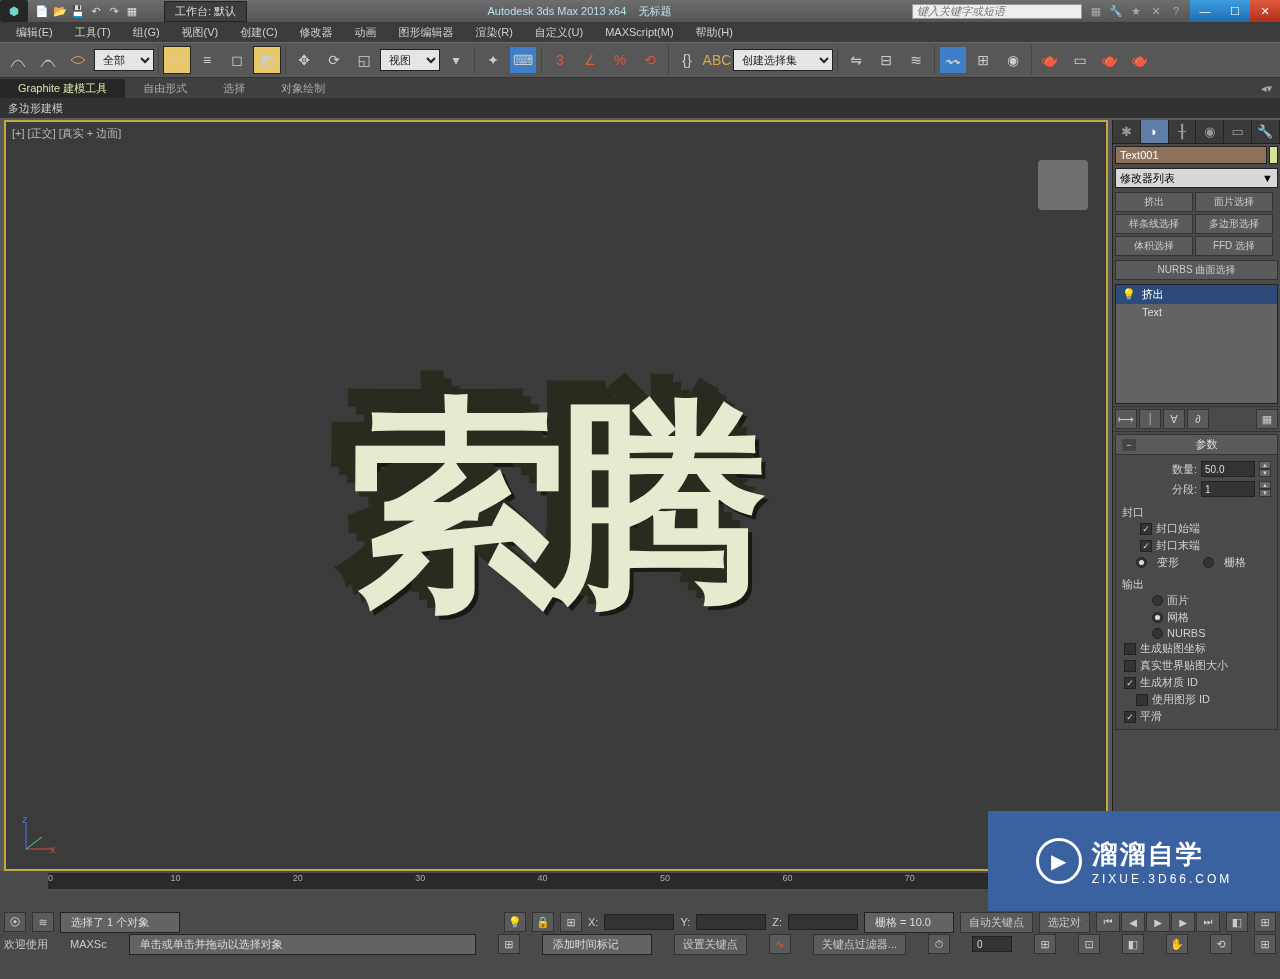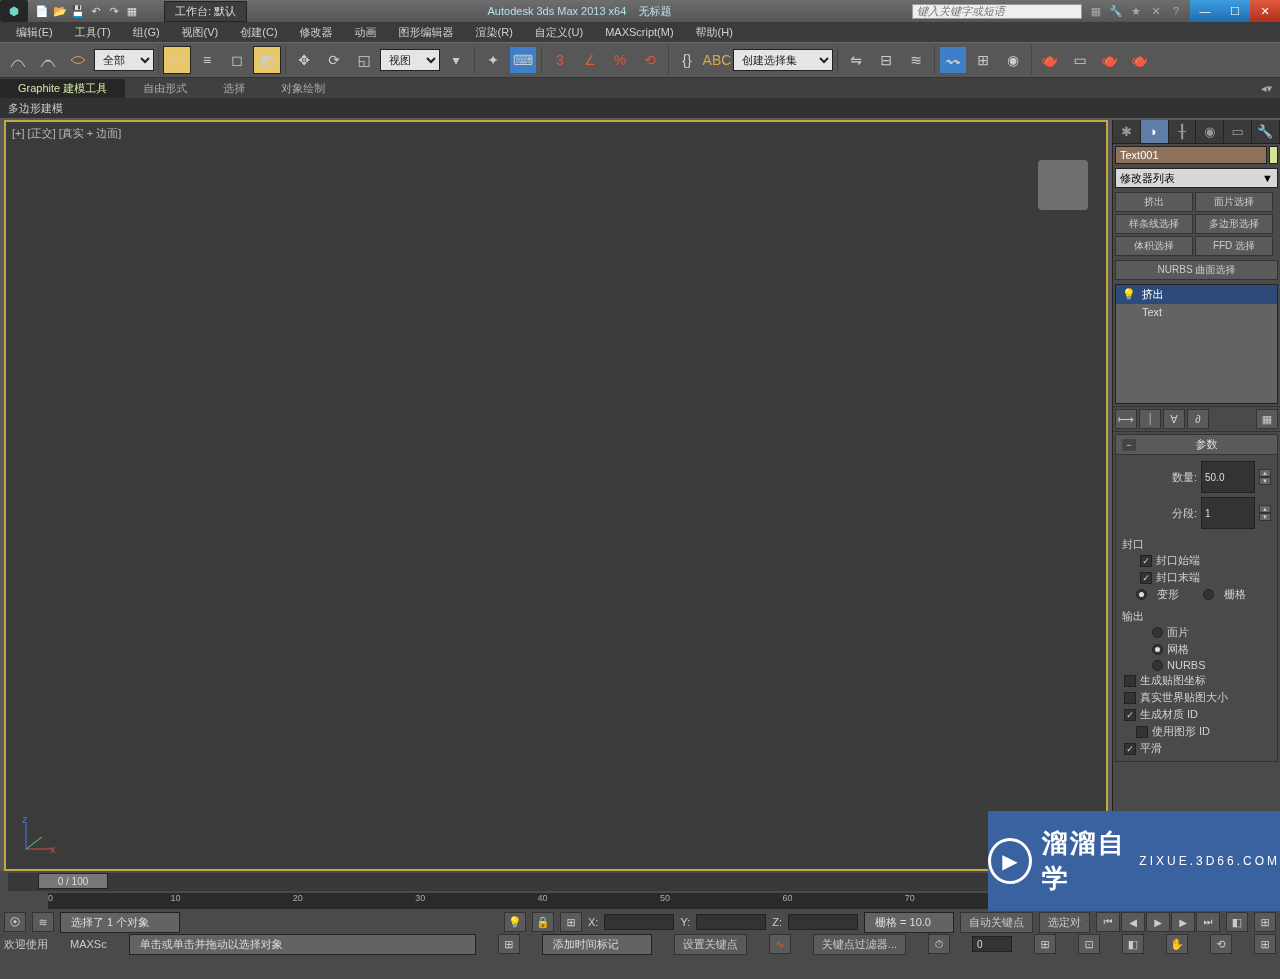--- a/index.html
+++ b/index.html
@@ -66,21 +66,21 @@
 .stack-icons{display:flex;padding:2px;gap:2px;border-top:1px solid #333;border-bottom:1px solid #333;}
 .stack-icon{width:22px;height:20px;background:#5a5a5a;border:1px solid #333;display:flex;align-items:center;justify-content:center;color:#ccc;}
 .stack-icon:last-child{margin-left:auto;}
 
 .rollout{margin:2px;border:1px solid #333;}
 .rollout-head{background:#5a5a5a;color:#ddd;padding:2px 6px;display:flex;align-items:center;gap:6px;border-bottom:1px solid #333;}
 .rollout-head .minus{background:#444;width:14px;height:12px;display:flex;align-items:center;justify-content:center;font-size:9px;}
 .rollout-body{background:#4a4a4a;padding:4px 6px;color:#d0d0d0;}
 .param-row{display:flex;align-items:center;gap:4px;padding:2px 0;}
 .param-row .lbl{flex:1;text-align:right;font-size:11px;}
-.spinner{width:54px;height:32px;background:#333;border:1px solid #222;color:#ddd;padding:0 3px;font-size:10px;display:flex;align-items:center;}
+.spinner{width:54px;height:16px;background:#333;border:1px solid #222;color:#ddd;padding:0 3px;font-size:10px;display:flex;align-items:center;}
 .spin-btns{width:12px;height:16px;display:flex;flex-direction:column;}
 .spin-btns div{flex:1;background:#666;border:1px solid #333;font-size:6px;color:#ccc;display:flex;align-items:center;justify-content:center;}
 .group-lbl{font-size:11px;margin-top:6px;color:#d0d0d0;}
 .chk-row{display:flex;align-items:center;gap:4px;padding:1px 0 1px 18px;}
 .chk{width:12px;height:12px;background:#333;border:1px solid #222;display:flex;align-items:center;justify-content:center;color:#ddd;font-size:9px;}
 .radio{width:11px;height:11px;border-radius:50%;border:1px solid #222;background:#333;display:flex;align-items:center;justify-content:center;}
 .radio.on::after{content:"";width:5px;height:5px;border-radius:50%;background:#ddd;}
 .radio-row{display:flex;align-items:center;gap:4px;padding:1px 0;}
 
 
@@ -97,21 +97,21 @@
 .stat-sel{background:#636363;border:1px solid #222;padding:2px 10px;color:#ddd;min-width:120px;}
 .stat-input{background:#333;border:1px solid #222;color:#ddd;padding:1px 4px;width:70px;height:16px;font-size:10px;}
 .stat-btn{width:22px;height:20px;background:#5a5a5a;border:1px solid #333;color:#ccc;display:flex;align-items:center;justify-content:center;}
 .anim-btn{padding:2px 8px;background:#5a5a5a;border:1px solid #333;color:#ccc;}
 .play-btns{display:flex;gap:1px;}
 .play-btn{width:24px;height:20px;background:#5a5a5a;border:1px solid #333;color:#ccc;display:flex;align-items:center;justify-content:center;font-size:10px;}
 
 
 .watermark{position:absolute;right:0;bottom:68px;width:292px;height:100px;background:#3a61a0;display:flex;align-items:center;justify-content:center;gap:10px;color:#fff;}
 .wm-logo{width:46px;height:46px;border:3px solid #fff;border-radius:50%;display:flex;align-items:center;justify-content:center;font-size:20px;}
-.wm-text{display:flex;align-items:center;}
+.wm-text{display:flex;flex-direction:column;}
 .wm-text .big{font-size:26px;font-weight:bold;letter-spacing:2px;}
 .wm-text .small{font-size:12px;letter-spacing:3px;}
 
 svg{display:block;}
 </style>
 </head>
 <body>
 
 <div class="titlebar">
   <div class="app-icon">⬢</div>
@@ -219,20 +219,21 @@
   <div class="ribbon-tab">对象绘制</div>
   <div class="ribbon-drop">◂▾</div>
 </div>
 <div class="ribbon-sub">
     <span>多边形建模</span>
   </div>
 
 <div class="viewport">
   <div class="vp-label">[+] [正交] [真实 + 边面]</div>
   <div class="vp-cube"></div>
+  <div class="vp-content">索腾</div>
   <svg class="vp-axis">
       <line x1="6" y1="32" x2="6" y2="6" stroke="#4a7ae0"></line>
       <line x1="6" y1="32" x2="32" y2="32" stroke="#d84a4a"></line>
       <line x1="6" y1="32" x2="22" y2="20" stroke="#4ad86a"></line>
       <text x="2" y="6" fill="#4a7ae0" font-size="8">z</text>
       <text x="30" y="36" fill="#d84a4a" font-size="8">x</text>
     </svg>
 </div>
 
 <div class="cmd-panel">
@@ -352,23 +353,20 @@
         </div>
       <div class="chk-row" style="padding-left:2px">
           <div class="chk">✓</div>
           <span>平滑</span>
         </div>
     </div>
   </div>
 </div>
 
 <div class="timeline">
-  <div class="time-slider">
-    <div class="time-thumb">0 / 100</div>
-  </div>
   <div class="time-ruler">
     <span class="tick" style="left:0%">0</span>
     <span class="tick" style="left:10%">10</span>
     <span class="tick" style="left:20%">20</span>
     <span class="tick" style="left:30%">30</span>
     <span class="tick" style="left:40%">40</span>
     <span class="tick" style="left:50%">50</span>
     <span class="tick" style="left:60%">60</span>
     <span class="tick" style="left:70%">70</span>
     <span class="tick" style="left:80%">80</span>

